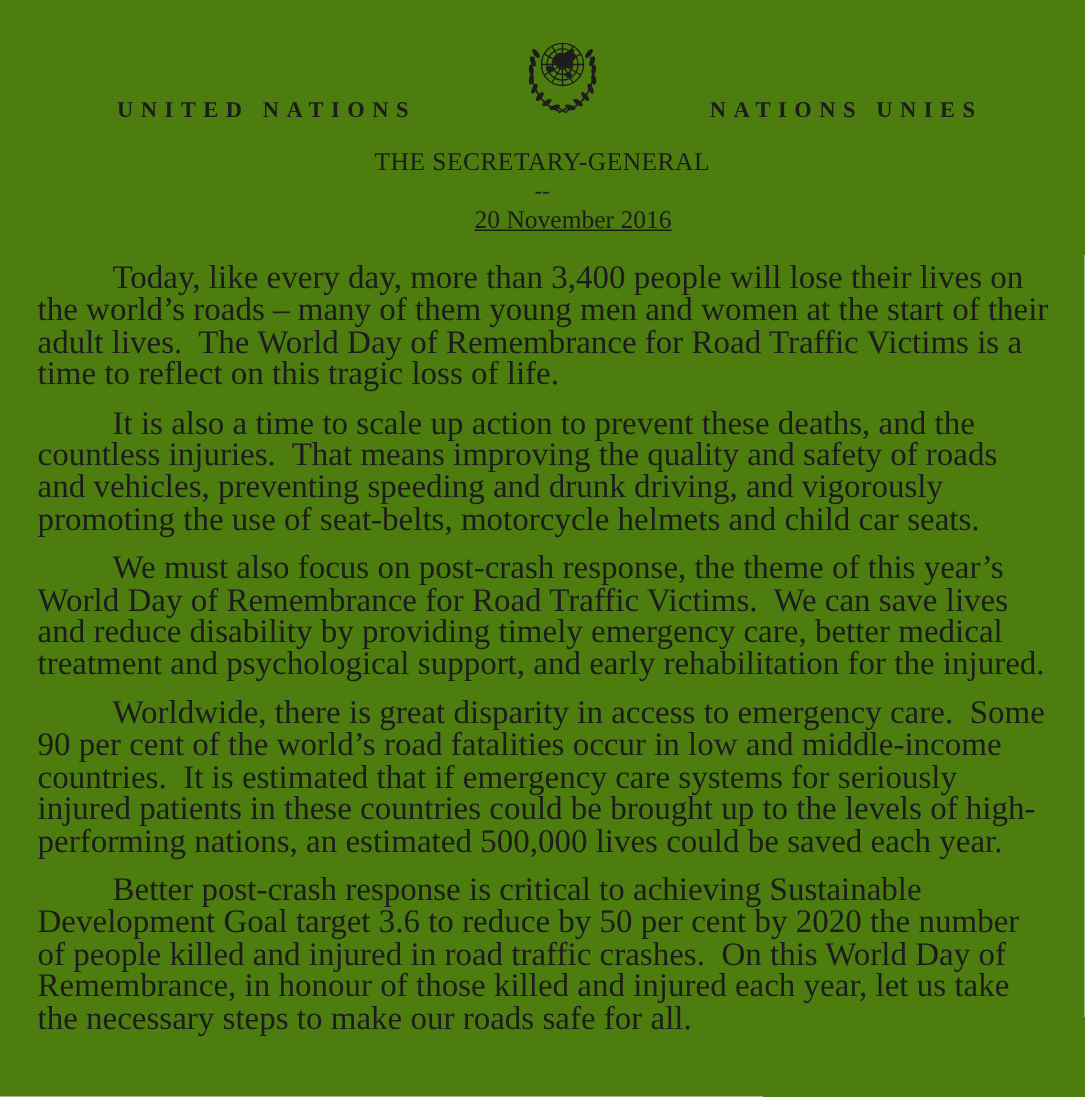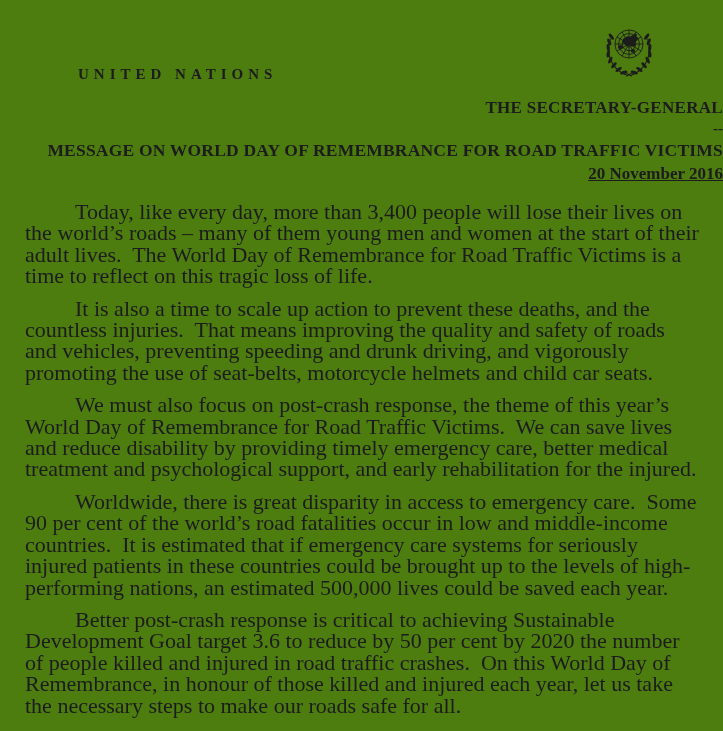--- a/index.html
+++ b/index.html
@@ -23,23 +23,23 @@
   }
   .header-label {
     font-weight: bold;
     font-size: 15px;
     letter-spacing: 5px;
     white-space: nowrap;
     padding-bottom: 3px;
   }
   .emblem { flex: 0 0 auto; }
   .title-block {
-    text-align: right;
+    text-align: center;
     margin-top: 12px;
-    font-weight: bold;
+    font-weight: normal;
   }
   .title-line1 { font-size: 17px; letter-spacing: 0.3px; }
   .title-sep   { font-size: 15px; line-height: 12px; margin-top: 4px; }
   .title-line2 { font-size: 17.5px; letter-spacing: 0.2px; margin-top: 6px; }
   .title-date  { font-size: 17px; text-decoration: underline; margin-top: 3px; padding-left: 41px; }
   .doc-body { padding: 17px 22px 0 25px; }
   .doc-body p {
     margin: 0 0 11px 0;
     font-size: 22px;
     line-height: 21.4px;
@@ -98,26 +98,26 @@
           <ellipse cx="79" cy="85" rx="3" ry="7" transform="rotate(-40 79 85)"></ellipse>
           <ellipse cx="86" cy="75" rx="3" ry="7" transform="rotate(-25 86 75)"></ellipse>
           <ellipse cx="90" cy="63" rx="3" ry="7" transform="rotate(-10 90 63)"></ellipse>
           <ellipse cx="90" cy="51" rx="3" ry="7" transform="rotate(6 90 51)"></ellipse>
           <ellipse cx="88" cy="40" rx="3" ry="7" transform="rotate(22 88 40)"></ellipse>
           <ellipse cx="84" cy="30" rx="3" ry="7" transform="rotate(38 84 30)"></ellipse>
         </g>
       </svg>
     </div>
 
+    <div class="header-label">NATIONS UNIES</div>
   </div>
 
   <div class="title-block">
     <div class="title-line1">THE SECRETARY-GENERAL</div>
     <div class="title-sep">--</div>
-    <div class="title-line2">MESSAGE ON WORLD DAY OF REMEMBRANCE FOR ROAD TRAFFIC VICTIMS</div>
     <div class="title-date">20 November 2016</div>
   </div>
 
   <div class="doc-body">
     <p>Today, like every day, more than 3,400 people will lose their lives on the world’s roads – many of them young men and women at the start of their adult lives.  The World Day of Remembrance for Road Traffic Victims is a time to reflect on this tragic loss of life.</p>
     <p>It is also a time to scale up action to prevent these deaths, and the countless injuries.  That means improving the quality and safety of roads and vehicles, preventing speeding and drunk driving, and vigorously promoting the use of seat-belts, motorcycle helmets and child car seats.</p>
     <p>We must also focus on post-crash response, the theme of this year’s World Day of Remembrance for Road Traffic Victims.  We can save lives and reduce disability by providing timely emergency care, better medical treatment and psychological support, and early rehabilitation for the injured.</p>
     <p>Worldwide, there is great disparity in access to emergency care.  Some 90 per cent of the world’s road fatalities occur in low and middle-income countries.  It is estimated that if emergency care systems for seriously injured patients in these countries could be brought up to the levels of high-performing nations, an estimated 500,000 lives could be saved each year.</p>
     <p>Better post-crash response is critical to achieving Sustainable Development Goal target 3.6 to reduce by 50 per cent by 2020 the number of people killed and injured in road traffic crashes.  On this World Day of Remembrance, in honour of those killed and injured each year, let us take the necessary steps to make our roads safe for all.</p>
   </div>

